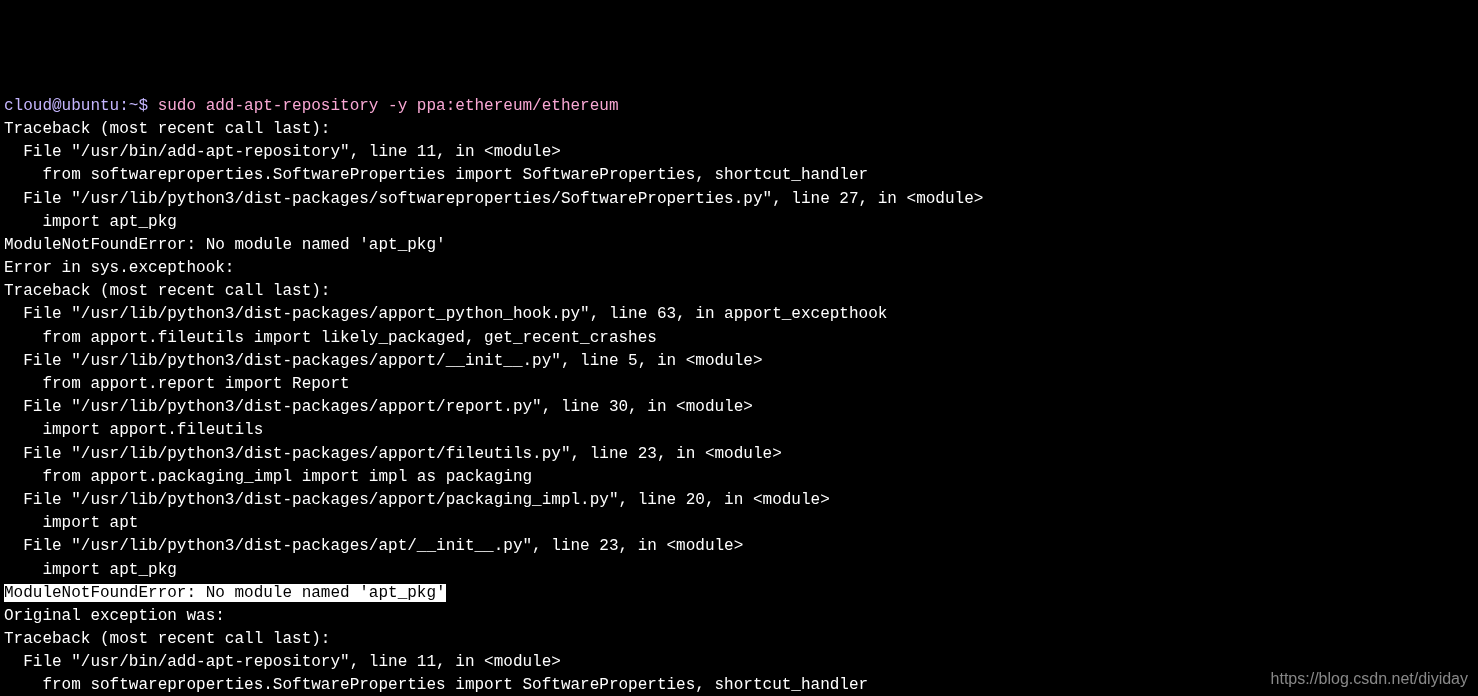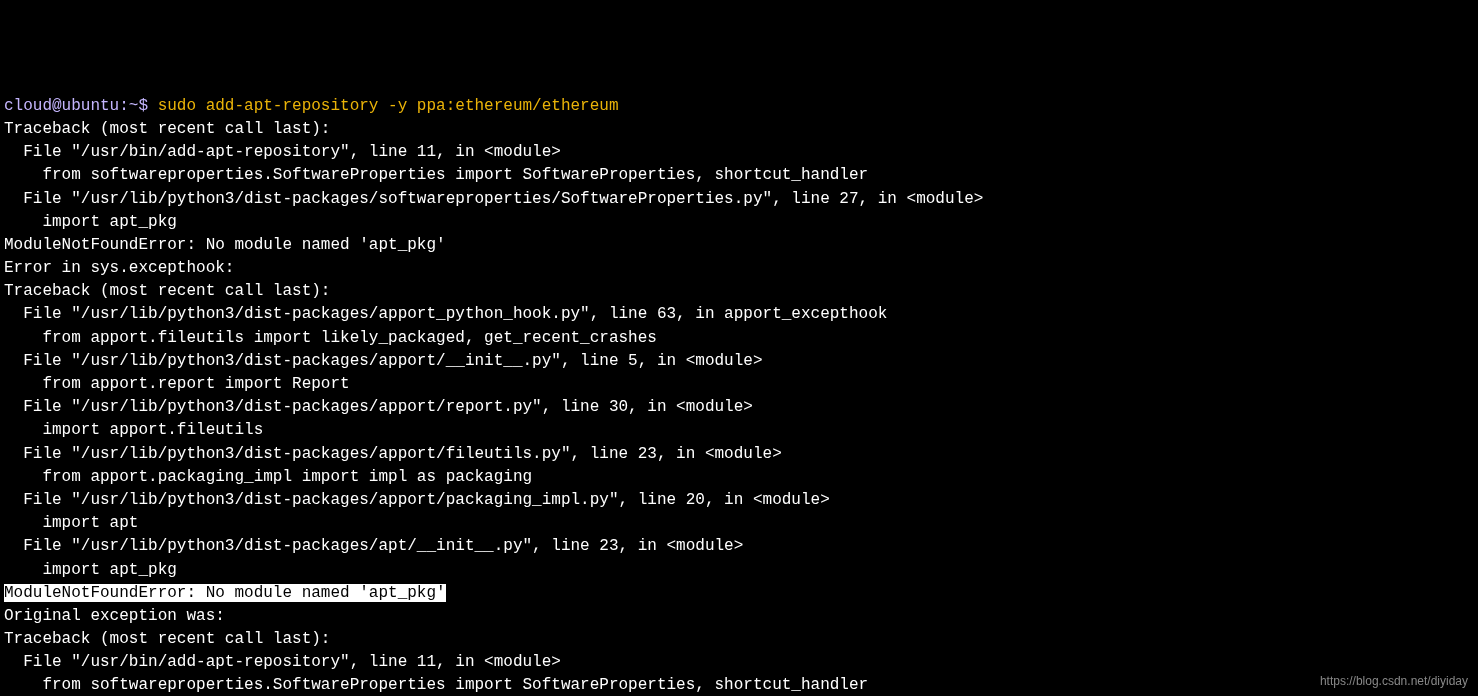--- a/index.html
+++ b/index.html
@@ -17,33 +17,33 @@
       white-space: pre;
       width: 1478px;
       height: 696px;
       overflow: hidden;
       position: relative;
     }
     .prompt-user {
       color: #c4b5fd;
     }
     .prompt-text {
-      color: #eab308;
+      color: #f9a8d4;
       font-family: Liberation Mono, monospace;
     }
     .highlighted {
       background-color: #ffffff;
       color: #000000;
     }
     .watermark {
       position: absolute;
       right: 10px;
       bottom: 6px;
       color: #888888;
-      font-size: 12px;
+      font-size: 16px;
       font-family: Arial, sans-serif;
     }
     .line {
       display: block;
     }
   </style>
 </head>
 <body>
 
 

